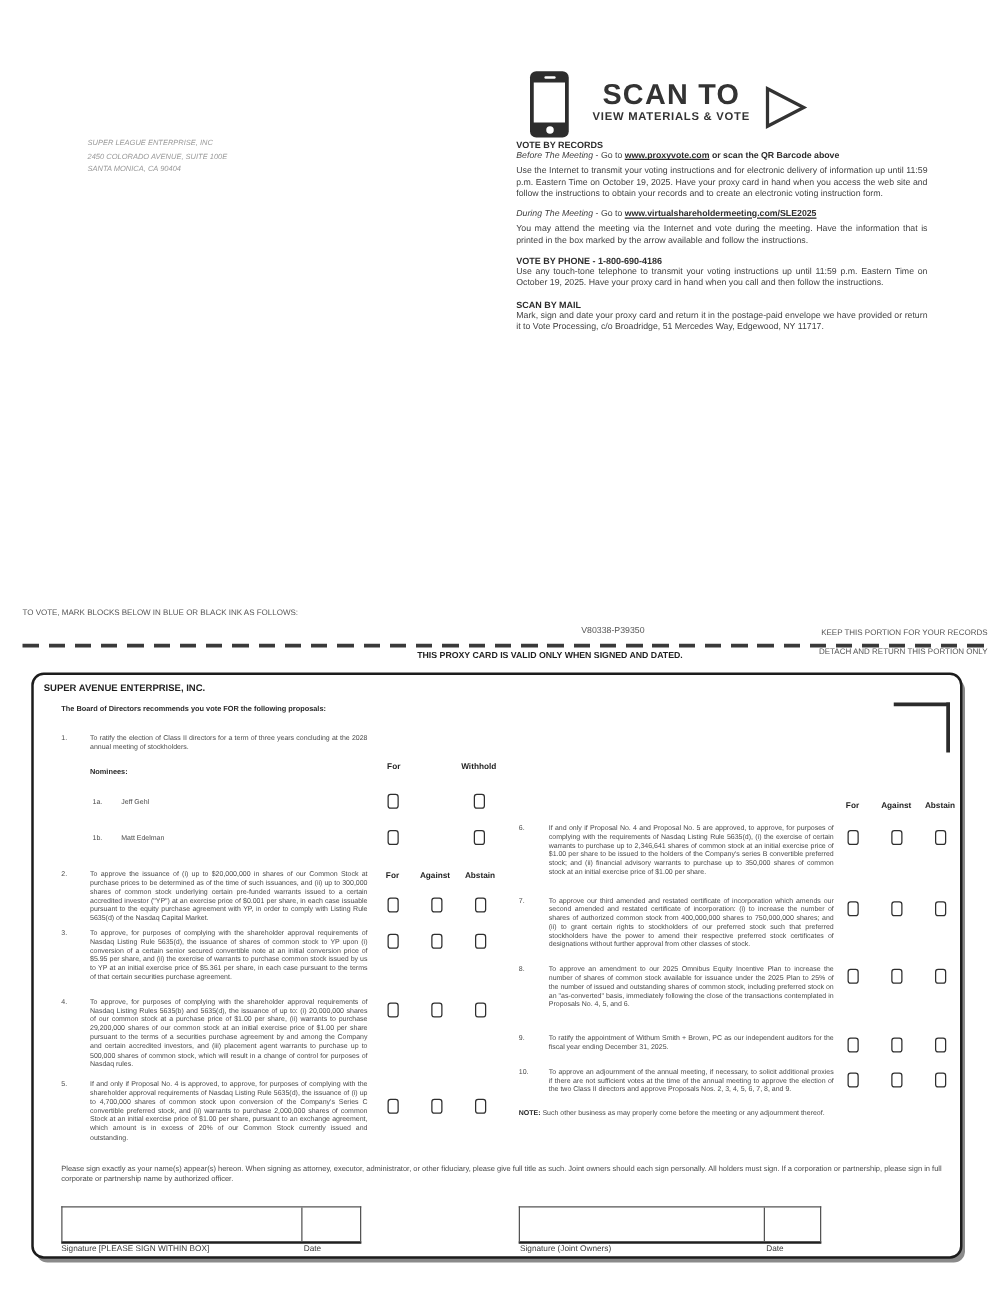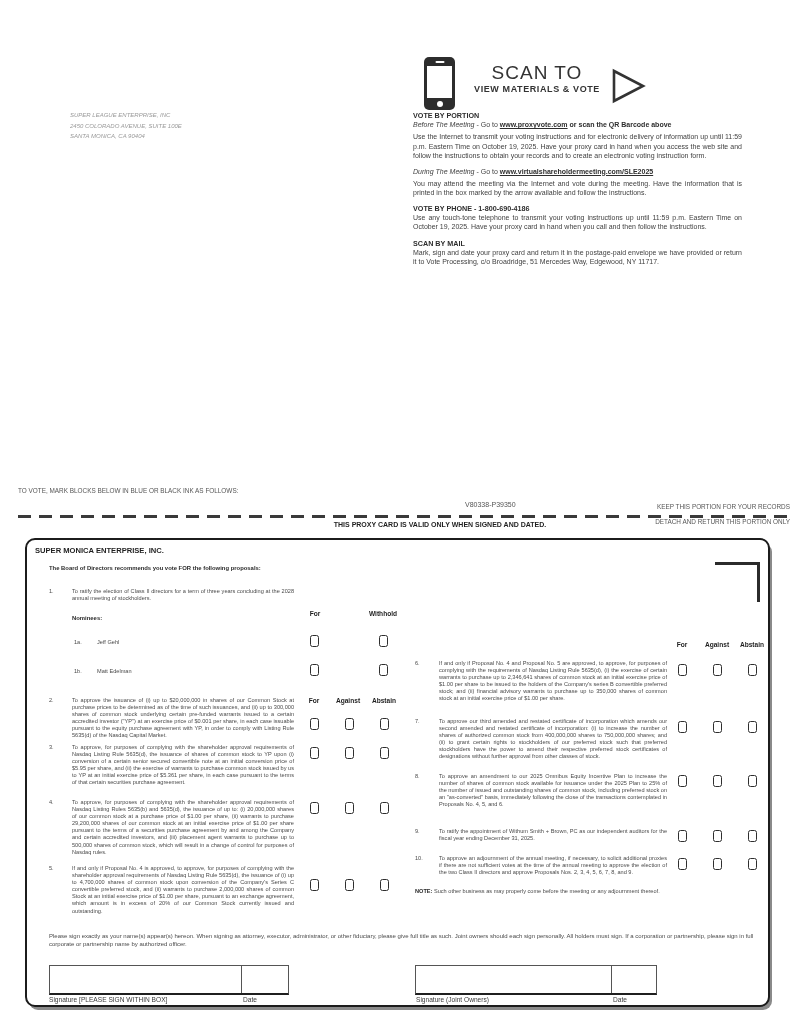--- a/index.html
+++ b/index.html
@@ -5,21 +5,21 @@
   html,body{margin:0;padding:0;background:#fff;}
   .page{position:relative;width:800px;height:1031px;background:#ffffff;overflow:hidden;
         font-family:"Liberation Sans","DejaVu Sans",sans-serif;color:#3a3a3a;}
 
   
   .phone{position:absolute;left:424px;top:57px;width:31px;height:53px;background:#2d2d2d;border-radius:5px;}
   .phone .screen{position:absolute;left:3px;right:3px;top:9px;bottom:12px;background:#fff;}
   .phone .speaker{position:absolute;top:4px;left:50%;transform:translateX(-50%);width:9px;height:2px;background:#fff;border-radius:1px;}
   .phone .home{position:absolute;bottom:3px;left:50%;transform:translateX(-50%);width:6px;height:6px;border-radius:50%;background:#fff;}
   .scanblock{position:absolute;left:462px;top:63px;width:150px;text-align:center;color:#333;}
-  .scan-title{font-weight:normal;font-size:19px;letter-spacing:1px;line-height:1.05;}
+  .scan-title{font-weight:bold;font-size:23px;letter-spacing:1px;line-height:1.05;}
   .scan-sub{font-weight:bold;font-size:9px;letter-spacing:0.6px;margin-top:1px;}
   .tri{position:absolute;left:612px;top:68px;}
 
   .addr{position:absolute;left:70px;top:110px;font-style:italic;font-size:6px;line-height:1.75;color:#999;}
 
   .instr{position:absolute;left:413px;top:111px;width:329px;font-size:7px;line-height:1.3;color:#3f3f3f;}
   .instr .h{font-weight:bold;font-size:7.2px;color:#2d2d2d;margin:0;}
   .instr p{margin:3px 0 7px;text-align:justify;}
   .instr .mix{margin:0 0 3px;}
   .instr .mix i{font-style:italic;}
@@ -72,21 +72,21 @@
     <polygon points="2,3 2,33 31,18" fill="none" stroke="#333" stroke-width="2.6"></polygon>
   </svg>
 
   <div class="addr">
     <div>SUPER LEAGUE ENTERPRISE, INC</div>
     <div>2450 COLORADO AVENUE, SUITE 100E</div>
     <div>SANTA MONICA, CA 90404</div>
   </div>
 
   <div class="instr">
-    <div class="h">VOTE BY PORTION</div>
+    <div class="h">VOTE BY RECORDS</div>
     <div class="mix">
       <i>Before The Meeting</i><span> - Go to </span><b class="u">www.proxyvote.com</b><b> or scan the QR Barcode above</b>
     </div>
     <p>Use the Internet to transmit your voting instructions and for electronic delivery of information up until 11:59 p.m. Eastern Time on October 19, 2025. Have your proxy card in hand when you access the web site and follow the instructions to obtain your records and to create an electronic voting instruction form.</p>
     <div class="mix">
       <i>During The Meeting</i><span> - Go to </span><b class="u">www.virtualshareholdermeeting.com/SLE2025</b>
     </div>
     <p>You may attend the meeting via the Internet and vote during the meeting. Have the information that is printed in the box marked by the arrow available and follow the instructions.</p>
     <div class="h">VOTE BY PHONE - 1-800-690-4186</div>
     <p style="margin-top:0;">Use any touch-tone telephone to transmit your voting instructions up until 11:59 p.m. Eastern Time on October 19, 2025. Have your proxy card in hand when you call and then follow the instructions.</p>
@@ -95,21 +95,21 @@
   </div>
 
   <div class="mark-note">TO VOTE, MARK BLOCKS BELOW IN BLUE OR BLACK INK AS FOLLOWS:</div>
   <div class="ctrl-num">V80338-P39350</div>
   <div class="keep">KEEP THIS PORTION FOR YOUR RECORDS</div>
   <div class="dash"></div>
   <div class="valid">THIS PROXY CARD IS VALID ONLY WHEN SIGNED AND DATED.</div>
   <div class="detach">DETACH AND RETURN THIS PORTION ONLY</div>
 
   <div class="card">
-    <div class="company">SUPER MONICA ENTERPRISE, INC.</div>
+    <div class="company">SUPER AVENUE ENTERPRISE, INC.</div>
     <div class="recommend">The Board of Directors recommends you vote FOR the following proposals:</div>
     <div class="corner-h"></div>
     <div class="corner-v"></div>
 
     <span class="pnum" style="left:22px;top:48px;">1.</span>
     <div class="ptext" style="left:45px;top:48px;width:222px;">To ratify the election of Class II directors for a term of three years concluding at the 2028 annual meeting of stockholders.</div>
     <div class="plabel" style="left:45px;top:75px;">Nominees:</div>
 
     <span class="hdrc" style="left:288px;top:70px;">For</span>
     <span class="hdrc" style="left:356px;top:70px;">Withhold</span>

